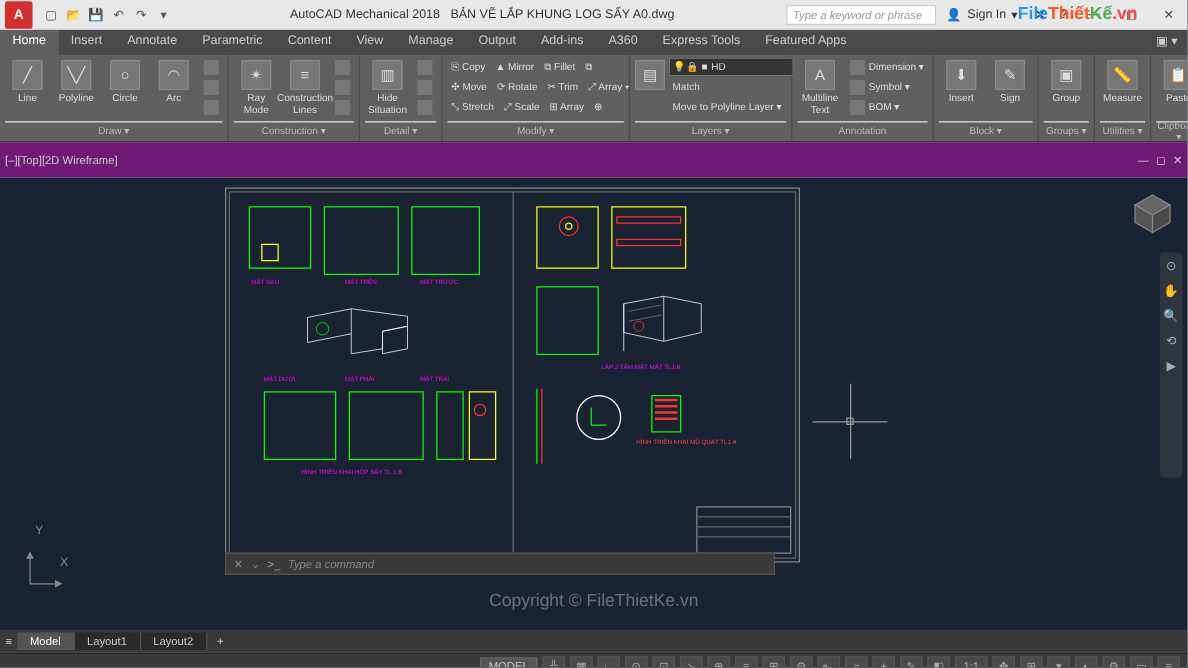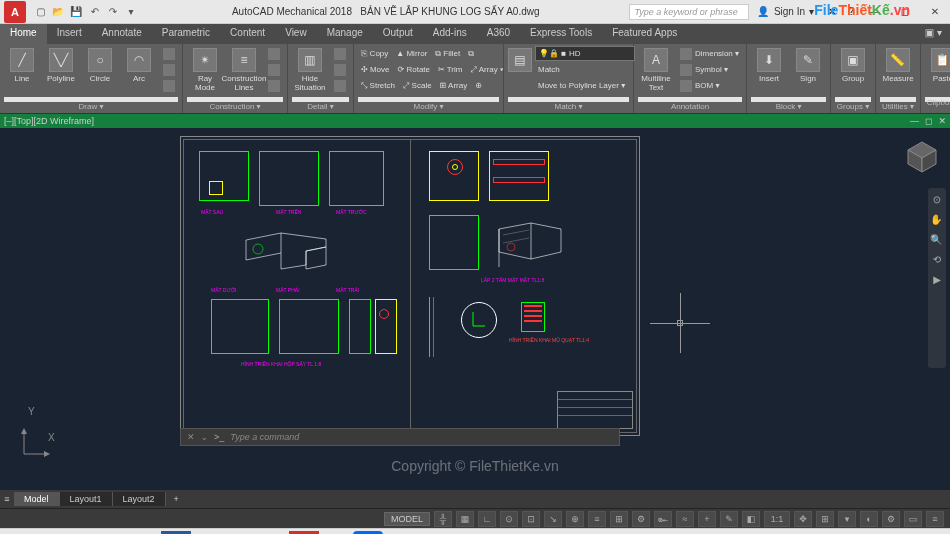--- a/index.html
+++ b/index.html
@@ -27,24 +27,24 @@
 
 .ribbon { height:70px; background:#606060; display:flex; border-bottom:1px solid #333; }
 .panel { border-right:1px solid #4a4a4a; padding:2px 4px; display:flex; flex-direction:column; }
 .panel .tools { flex:1; display:flex; gap:3px; align-items:flex-start; }
 .panel .bigbtn { display:flex; flex-direction:column; align-items:center; width:36px; padding-top:2px; }
 .panel .bigbtn .ico { width:24px; height:24px; background:#777; border:1px solid #888; display:flex; align-items:center; justify-content:center; color:#ddd; font-size:12px; }
 .panel .bigbtn .lbl { font-size:8px; color:#ddd; text-align:center; margin-top:2px; line-height:9px; }
 .panel .smallcol { display:flex; flex-direction:column; gap:1px; }
 .panel .smallbtn { height:15px; display:flex; align-items:center; gap:3px; font-size:8px; color:#ddd; padding:0 3px; white-space:nowrap; }
 .panel .smallbtn .si { width:12px; height:12px; background:#777; display:inline-block; }
-.panel .title { height:14px; font-size:8px; color:#bbb; text-align:right; border-top:5px solid #e5e5e5; display:flex; align-items:center; justify-content:center; }
-
-
-.viewport-bar { height:14px; background:#15803d; color:#ccc; font-size:9px; padding:0 4px; display:flex; align-items:center; justify-content:space-between; }
+.panel .title { height:14px; font-size:8px; color:#bbb; text-align:center; border-top:1px solid #e5e5e5; display:flex; align-items:center; justify-content:center; }
+
+
+.viewport-bar { height:28px; background:#701a75; color:#ccc; font-size:9px; padding:0 4px; display:flex; align-items:center; justify-content:space-between; }
 .viewport-bar .vctrl { display:flex; gap:6px; }
 .viewport { position:relative; height:362px; background:#1a2332; }
 .drawing-frame { position:absolute; left:180px; top:8px; width:460px; height:300px; border:1px solid #888; }
 .drawing-frame::after { content:""; position:absolute; left:2px; top:2px; right:2px; bottom:2px; border:1px solid #666; }
 .divider-v { position:absolute; left:50%; top:2px; bottom:2px; width:1px; background:#666; }
 
 
 .rect { position:absolute; border:1px solid #0f0; }
 .rect.yellow { border-color:#ff0; }
 .rect.red { border-color:#f33; }
@@ -249,21 +249,21 @@
     <div class="tools">
       <div class="bigbtn">
           <div class="ico">▤</div>
         </div>
       <div class="smallcol" style="flex:1">
         <div class="smallbtn" style="background:#333;border:1px solid #777;width:100px">💡🔒 ■ <span>HD</span></div>
         <div class="smallbtn">Match</div>
         <div class="smallbtn">Move to Polyline Layer ▾</div>
       </div>
     </div>
-    <div class="title">Match ▾</div>
+    <div class="title">Layers ▾</div>
   </div>
 
   <div class="panel">
     <div class="tools">
       <div class="bigbtn">
           <div class="ico">A</div>
           <div class="lbl">Multiline Text</div>
         </div>
       <div class="smallcol">
         <div class="smallbtn">

